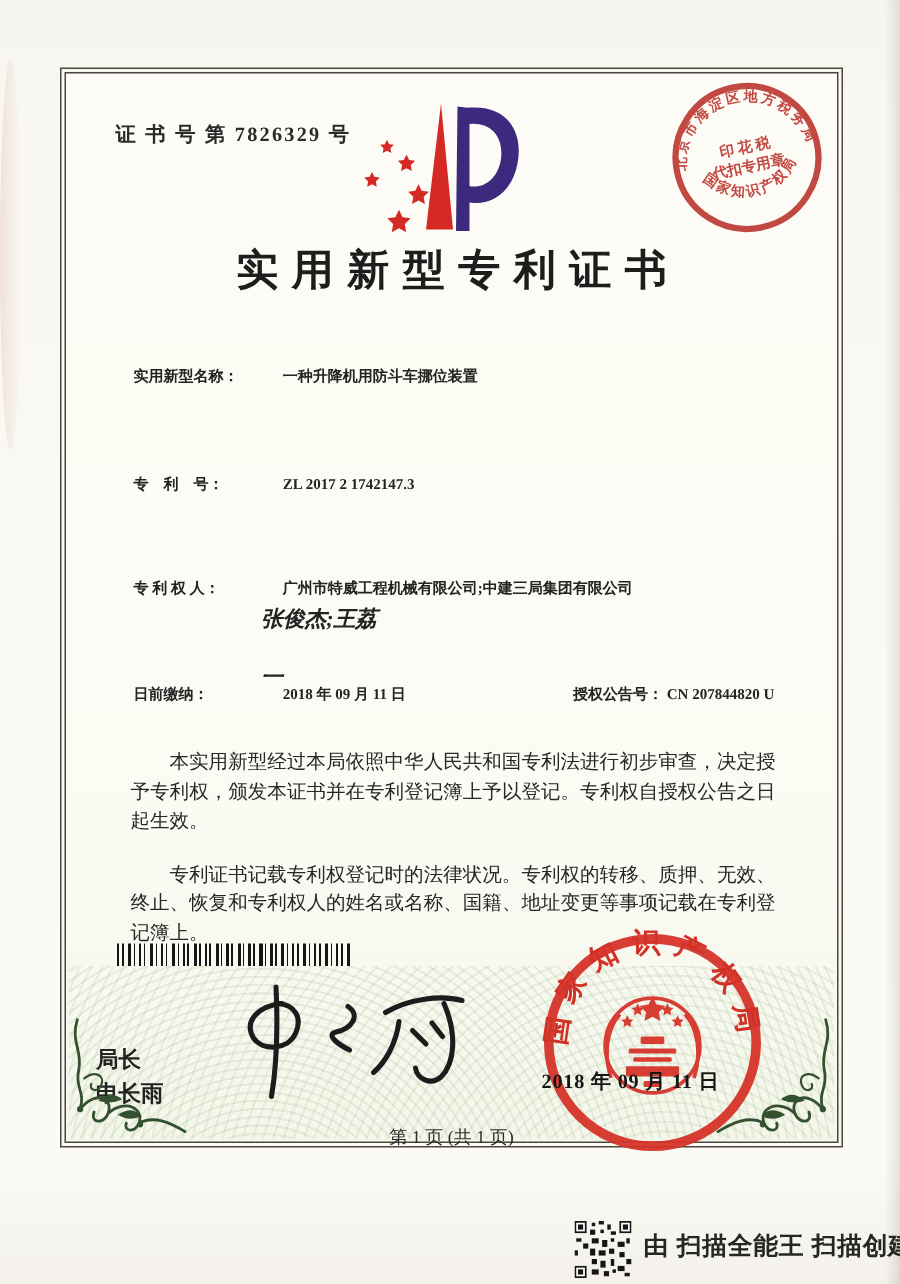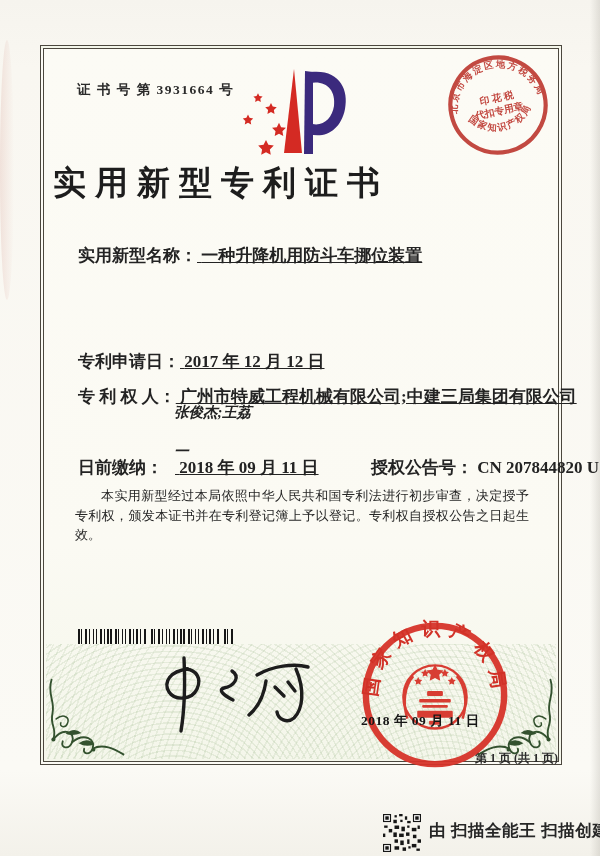--- a/index.html
+++ b/index.html
@@ -19,47 +19,47 @@
     background:linear-gradient(180deg,#fcfbf5 0%,#fbfaf3 70%,#f4f6ea 100%);}
   .guilloche{position:absolute;left:2px;right:2px;bottom:2px;height:115px;pointer-events:none;
     background:
       repeating-radial-gradient(circle at 25% 160%, rgba(140,172,122,.16) 0 1.5px, rgba(255,255,255,0) 1.5px 5.5px),
       repeating-radial-gradient(circle at 78% 170%, rgba(140,172,122,.14) 0 1.5px, rgba(255,255,255,0) 1.5px 6.5px);}
 
   .cert-no{position:absolute;left:33px;top:32px;font-size:13.5px;font-weight:700;letter-spacing:1.5px;color:#2a2a2a;}
 
   .logo{position:absolute;left:197px;top:14px;width:120px;height:100px;}
 
-  .title{position:absolute;left:0;top:112px;width:100%;text-align:left;
-    font-size:33px;font-weight:700;letter-spacing:9px;color:#1d1d1d;text-indent:9px;}
-
-  .row{position:absolute;left:34px;width:465px;font-size:17px;font-weight:700;color:#232323;white-space:nowrap;text-decoration:underline;}
+  .title{position:absolute;left:0;top:112px;width:100%;text-align:center;
+    font-size:28px;font-weight:700;letter-spacing:9px;color:#1d1d1d;text-indent:9px;}
+
+  .row{position:absolute;left:45px;width:465px;font-size:10px;font-weight:700;color:#232323;white-space:nowrap;}
   .flabel{display:inline-block;min-width:97px;}
   .fline2{position:absolute;left:130px;width:360px;font-size:14.5px;font-weight:700;color:#232323;font-style:italic;}
   .grant-right{position:absolute;left:293px;top:0;text-align:center;}
 
   .paras{position:absolute;left:27px;top:433px;width:462px;font-size:13px;line-height:19.5px;
     color:#262626;text-align:justify;}
-  .paras p{margin:4px;text-indent:2em;}
+  .paras p{margin:16px;text-indent:2em;}
 
   .barcode{position:absolute;left:34px;top:580px;width:157px;height:15px;
     background:
       repeating-linear-gradient(90deg,#161616 0 1.5px,transparent 1.5px 3.2px,
         #161616 3.2px 4.4px,transparent 4.4px 7.4px,
         #161616 7.4px 9.4px,transparent 9.4px 11.2px,
         #161616 11.2px 11.9px,transparent 11.9px 14.6px);}
 
   .signoff{position:absolute;left:20px;top:647px;font-size:15px;font-weight:700;color:#222;line-height:23px;}
   .signature{position:absolute;left:100px;top:600px;width:185px;height:98px;z-index:2;}
 
   .seal{position:absolute;left:312px;top:567px;width:158px;height:158px;z-index:2;opacity:.95;}
   .seal-date{position:absolute;left:317px;top:663px;width:175px;z-index:3;
     font-size:13.5px;font-weight:700;color:#161616;letter-spacing:.5px;}
 
-  .page-num{position:absolute;left:0;top:701px;width:100%;text-align:right;font-size:12px;font-weight:700;color:#2b2b2b;}
+  .page-num{position:absolute;left:0;top:701px;width:100%;text-align:center;font-size:12px;font-weight:400;color:#2b2b2b;}
 
   .ornament{position:absolute;bottom:1px;width:84px;height:84px;z-index:1;}
   .ornament.bl{left:1px;}
   .ornament.br{right:1px;transform:scaleX(-1);}
 
   .tax-stamp{position:absolute;left:398px;top:0px;width:112px;height:112px;transform:rotate(-12deg);opacity:.88;}
 
   .scan-footer{position:absolute;left:0;top:808px;width:600px;height:48px;}
   .qr{position:absolute;left:383px;top:6px;width:38px;height:38px;}
   .scan-text{position:absolute;left:429px;top:12px;font-size:16.5px;font-weight:700;color:#262626;
@@ -67,21 +67,21 @@
 </style>
 </head>
 <body>
 
 <div class="scan-edge-right"></div>
 <div class="scan-smudge"></div>
 
 <div class="cert">
   <div class="guilloche"></div>
 
-  <div class="cert-no">证 书 号 第 3931664 号</div>
+  <div class="cert-no">证 书 号 第 7826329 号</div>
 
   <svg class="logo" viewBox="0 0 120 100">
     <g fill="#d42a23">
       <path transform="translate(17,35) scale(0.8)" d="m0,-6 1.76,3.62 4,.58 -2.9,2.82 .68,3.98 -3.54,-1.88 -3.58,1.88 .68,-3.98 -2.88,-2.82 3.98,-.58 z"></path>
       <path transform="translate(30,46)" d="m0,-6 1.76,3.62 4,.58 -2.9,2.82 .68,3.98 -3.54,-1.88 -3.58,1.88 .68,-3.98 -2.88,-2.82 3.98,-.58 z"></path>
       <path transform="translate(7,57) scale(0.9)" d="m0,-6 1.76,3.62 4,.58 -2.9,2.82 .68,3.98 -3.54,-1.88 -3.58,1.88 .68,-3.98 -2.88,-2.82 3.98,-.58 z"></path>
       <path transform="translate(38,67) scale(1.2)" d="m0,-6 1.76,3.62 4,.58 -2.9,2.82 .68,3.98 -3.54,-1.88 -3.58,1.88 .68,-3.98 -2.88,-2.82 3.98,-.58 z"></path>
       <path transform="translate(25,85) scale(1.35)" d="m0,-6 1.76,3.62 4,.58 -2.9,2.82 .68,3.98 -3.54,-1.88 -3.58,1.88 .68,-3.98 -2.88,-2.82 3.98,-.58 z"></path>
       <path d="M53 6 L61 90 L43 90 Z"></path>
     </g>
@@ -106,46 +106,51 @@
     <text x="60" y="56" text-anchor="middle" font-size="10.5" font-weight="bold" fill="#bb3129">印 花 税</text>
     <text x="60" y="70" text-anchor="middle" font-size="10.5" font-weight="bold" fill="#bb3129">代扣专用章</text>
   </svg>
 
   <div class="title">实用新型专利证书</div>
 
   <div class="row" style="top:195px">
     <span class="flabel">实用新型名称：</span>
     <span class="fvalue">一种升降机用防斗车挪位装置</span>
   </div>
-  <div class="row" style="top:301px">
-    <span class="flabel">专利申请日：</span>
-    <span class="fvalue">2017 年 12 月 12 日</span>
+  <div class="row" style="top:267px">
+    <span class="flabel">专　利　号：</span>
+    <span class="fvalue">ZL 2017 2 1742147.3</span>
   </div>
   <div class="row" style="top:336px">
     <span class="flabel">专 利 权 人：</span>
     <span class="fvalue">广州市特威工程机械有限公司;中建三局集团有限公司</span>
   </div>
   <div class="fline2" style="top:354px">张俊杰;王荔</div>
   <div class="fline2" style="top:393px">一</div>
 
   <div class="row" style="top:407px">
     <span class="flabel">日前缴纳：</span>
     <span>2018 年 09 月 11 日</span>
     <span class="grant-right">
       <span>授权公告号：</span>
       <span>CN 207844820 U</span>
     </span>
   </div>
 
   <div class="paras">
     <p>本实用新型经过本局依照中华人民共和国专利法进行初步审查，决定授予专利权，颁发本证书并在专利登记簿上予以登记。专利权自授权公告之日起生效。</p>
+    <p>专利证书记载专利权登记时的法律状况。专利权的转移、质押、无效、终止、恢复和专利权人的姓名或名称、国籍、地址变更等事项记载在专利登记簿上。</p>
   </div>
 
   <div class="barcode"></div>
 
+  <div class="signoff">
+    <div>局长</div>
+    <div>申长雨</div>
+  </div>
 
   <svg class="signature" viewBox="0 0 185 98" fill="none" stroke="#1c1c1c" stroke-width="3.4" stroke-linecap="round">
     <path d="M44 20 C26 22 19 33 25 43 C31 52 48 51 53 40 C58 29 52 21 42 20"></path>
     <path d="M40 9 C41 30 41 58 37 82"></path>
     <path d="M88 22 C97 28 90 37 80 39 C73 41 81 47 89 51"></path>
     <path d="M113 26 C128 17 150 14 164 18"></path>
     <path d="M122 32 C120 47 113 59 105 66"></path>
     <path d="M152 20 C161 41 159 60 150 69 C143 75 134 70 133 63"></path>
     <path d="M131 38 L140 47"></path>
     <path d="M144 33 L151 42"></path>

